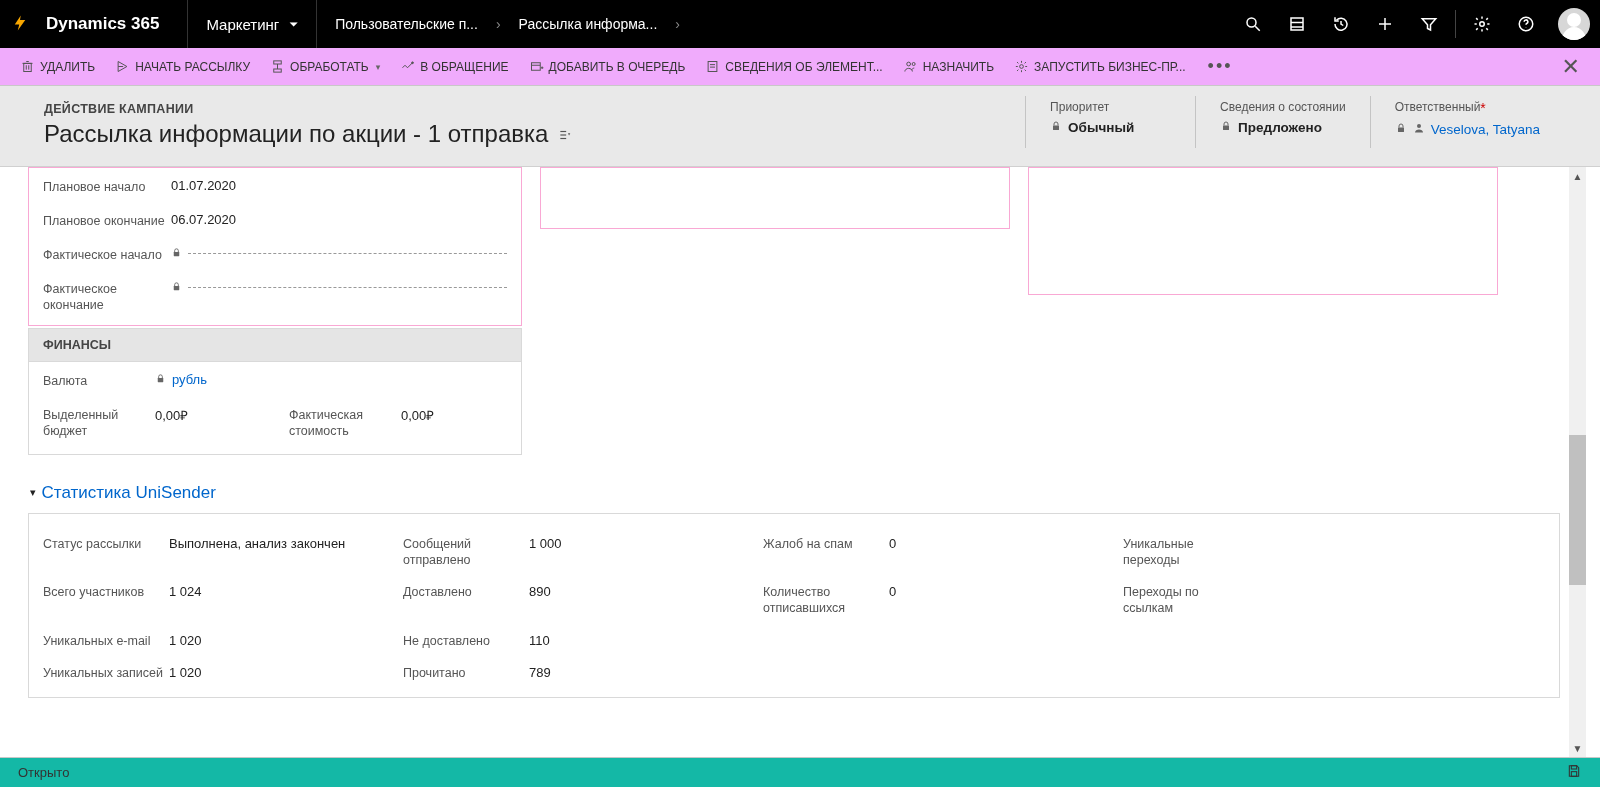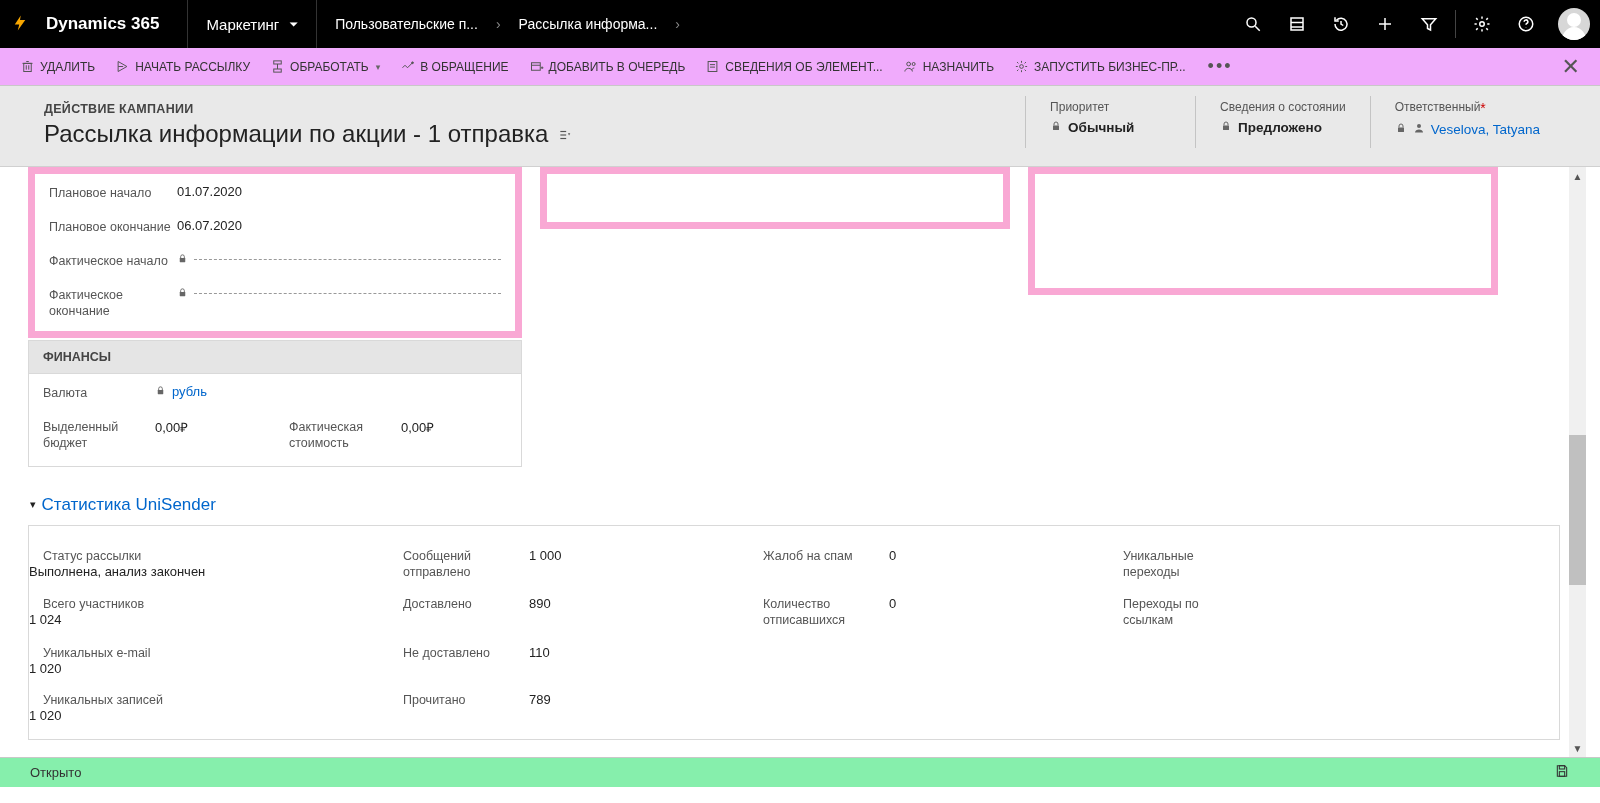--- a/index.html
+++ b/index.html
@@ -46,21 +46,21 @@
   .reqstar { color: #c00; font-size: 14px; vertical-align: top; }
 
   
   .bodyarea { position: relative; height: 620px; background: #fff; }
   .bodyscroll { position: absolute; left: 28px; right: 40px; top: 0; bottom: 30px; overflow: hidden; }
   .scrolltrack { position: absolute; right: 14px; top: 0; width: 17px; height: 590px; background: #f0f0f0; }
   .scrolltrack .arrow { height: 18px; display: flex; align-items: center; justify-content: center; color: #555; font-size: 10px; cursor: pointer; }
   .scrolltrack .thumb { position: absolute; right: 0; left: 0; top: 268px; height: 150px; background: #c0c0c0; }
 
   .threecol { display: flex; gap: 18px; }
-  .colcard { background: #fff; border: 7px solid #f9a8d4; }
+  .colcard { background: #fff; border: 1px solid #f9a8d4; }
   .leftcard { width: 494px; }
   .midcard  { width: 470px; height: 62px; }
   .rightcard{ width: 470px; height: 128px; }
 
   .fieldrow { display: flex; padding: 10px 14px 4px 14px; align-items: flex-start; min-height: 34px; }
   .fieldrow .flabel { width: 128px; font-size: 12.5px; color: #555; padding-top: 2px; line-height: 1.25; }
   .fieldrow .fval { flex: 1; font-size: 13px; color: #222; display: flex; align-items: center; gap: 6px; }
   .dashline { flex: 1; border-bottom: 1px dashed #999; height: 0; }
   .locksmall svg { width: 11px; height: 11px; fill: #666; }
 
@@ -71,31 +71,31 @@
 
   .statshdr { display: flex; align-items: center; gap: 6px; margin: 28px 0 10px 2px; }
   .statshdr .tri { font-size: 11px; color: #222; }
   .statshdr .txt { font-size: 17px; color: #0066cc; }
 
   .statstable { border: 1px solid #d9d9d9; padding: 14px 0 8px 0; }
   .statrow { display: flex; padding: 8px 0; }
   .statcell { display: flex; }
   .statcell .slabel { width: 140px; padding-left: 14px; font-size: 12.5px; color: #555; line-height: 1.3; }
   .statcell .sval { width: 210px; font-size: 13px; color: #222; }
-  .statcell.c1 { width: 360px; flex-direction: column; }
+  .statcell.c1 { width: 360px; }
   .statcell.c2 { width: 360px; }
   .statcell.c2 .slabel { width: 140px; }
   .statcell.c2 .sval   { width: 200px; }
   .statcell.c3 { width: 360px; }
   .statcell.c4 { width: 380px; }
   .statcell.c4 .slabel { width: 140px; }
   .statcell.c4 .sval .dashline { margin-right: 14px; }
 
   
-  .footer { position: absolute; bottom: 0; left: 0; right: 0; height: 30px; background: #86efac; border-top: 1px solid #c8c8c8; display: flex; align-items: center; padding: 0 30px; font-size: 13px; color: #333; }
+  .footer { position: absolute; bottom: 0; left: 0; right: 0; height: 30px; background: #14b8a6; border-top: 1px solid #c8c8c8; display: flex; align-items: center; padding: 0 18px; font-size: 13px; color: #333; }
   .footer .flex { flex: 1; }
   .footer .saveicon { cursor: pointer; }
   .footer .saveicon svg { width: 16px; height: 16px; }
 
   .nowrap { white-space: nowrap; }
 </style>
 </head>
 <body>
 
 <div class="topbar">

